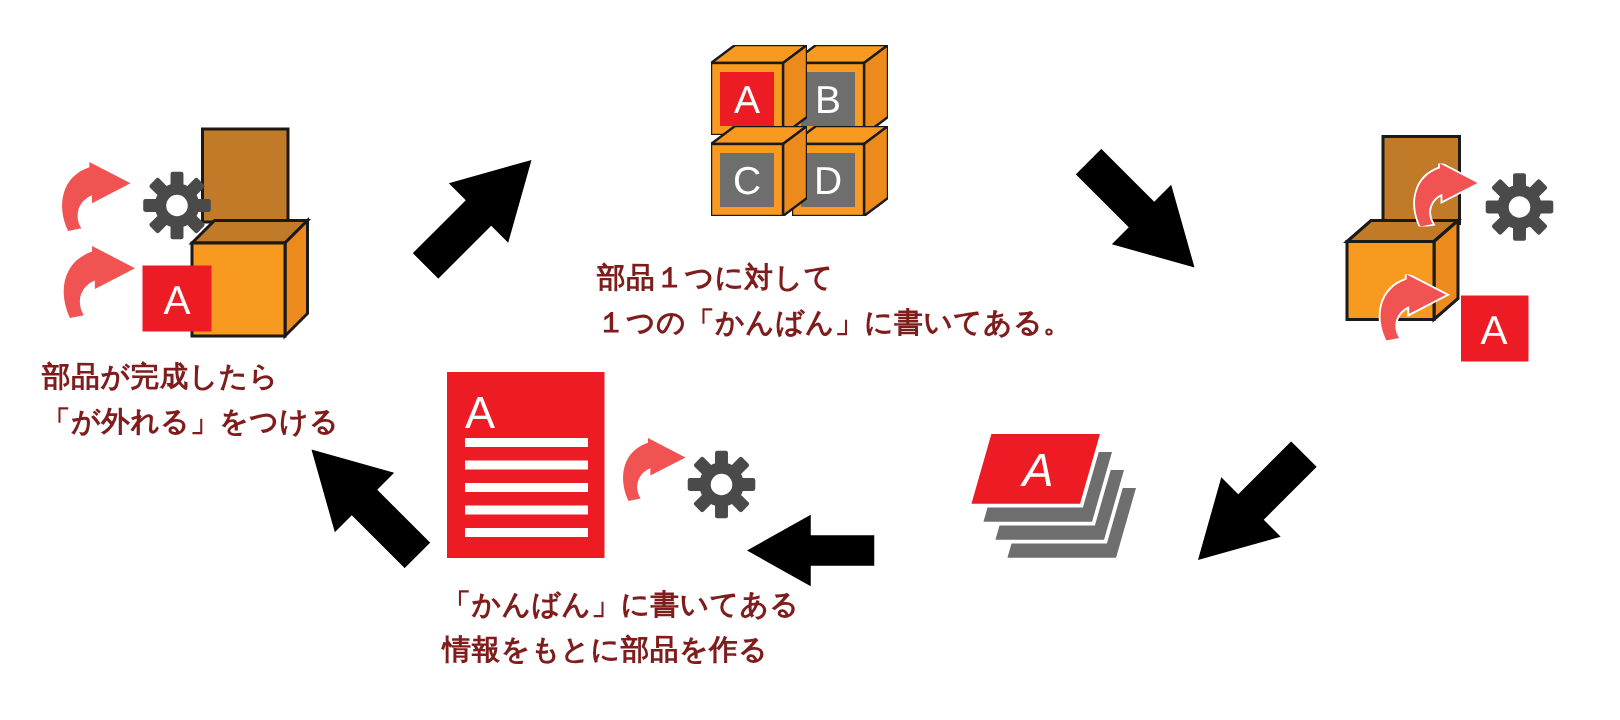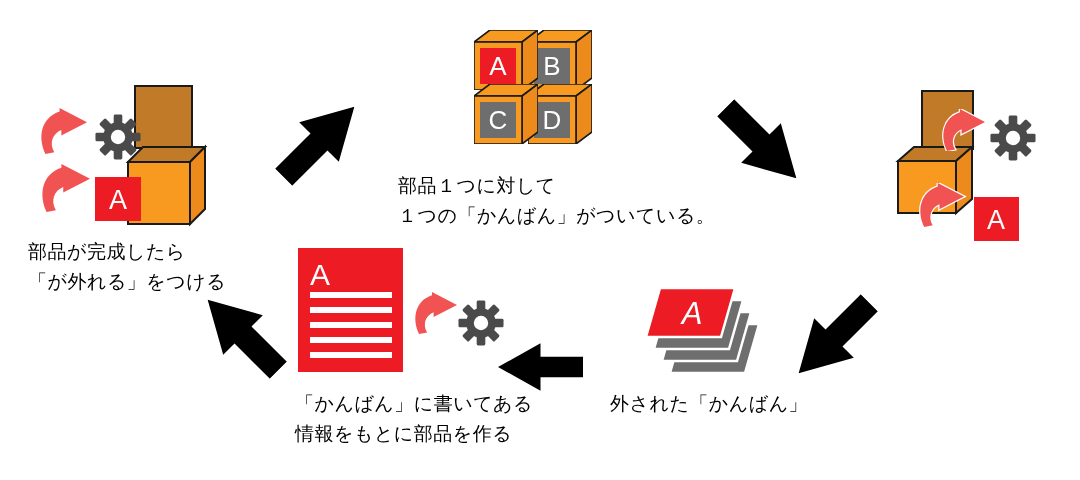--- a/index.html
+++ b/index.html
@@ -1,19 +1,19 @@
 <!DOCTYPE html>
 <html><head>
 <meta charset="utf-8">
 <style>
   html,body{margin:0;padding:0;background:#ffffff;}
   body{font-family:"Liberation Sans","DejaVu Sans",sans-serif;}
   .stage{position:relative;width:1080px;height:480px;background:#ffffff;overflow:hidden;}
   .abs{position:absolute;}
-  .caption{position:absolute;font-size:19px;line-height:30px;color:#000000;white-space:nowrap;letter-spacing:0.5px;}
+  .caption{position:absolute;font-size:19px;line-height:30px;color:#7f1d1d;white-space:nowrap;letter-spacing:0.5px;font-weight:bold;}
   .flow-arrow{position:absolute;}
   .flow-arrow svg{display:block;}
   .sw-outline{stroke:#ffffff;stroke-width:3;paint-order:stroke;}
   svg{overflow:visible;}
   text{font-family:"Liberation Sans","DejaVu Sans",sans-serif;}
 </style>
 </head>
 <body>
 
 <div class="stage">
@@ -91,21 +91,21 @@
       <text x="84" y="113" font-size="26" fill="#ffffff" text-anchor="middle">D</text>
     </g>
     <g>
       <use href="#sym-cube" x="6" y="68" width="64" height="60"></use>
       <rect x="12" y="86" width="36" height="36" fill="#6E6E6E"></rect>
       <text x="30" y="113" font-size="26" fill="#ffffff" text-anchor="middle">C</text>
     </g>
   </svg>
   <div class="caption" style="left:398px;top:171px">
     <div>部品１つに対して</div>
-    <div>１つの「かんばん」がついている。</div>
+    <div>１つの「かんばん」に書いてある。</div>
   </div>
 
   <div class="flow-arrow" style="left:711px;top:114px;transform:rotate(45deg)">
     <svg width="100" height="58" viewBox="0 0 100 58">
         <use href="#sym-arrow"></use>
       </svg>
   </div>
 
   <svg class="abs" style="left:878px;top:85px" width="192" height="160" viewBox="0 0 192 160">
     <rect x="44" y="6" width="51" height="58" fill="#C07A28" stroke="#1a1a1a" stroke-width="2"></rect>
@@ -132,21 +132,20 @@
   <svg class="abs" style="left:638px;top:288px" width="128" height="100" viewBox="0 0 128 100">
     <g>
       <polygon points="46,36 121,36 107,85 32,85" fill="#6E6E6E" stroke="#ffffff" stroke-width="2.5"></polygon>
       <polygon points="38,24 113,24 99,73 24,73" fill="#6E6E6E" stroke="#ffffff" stroke-width="2.5"></polygon>
       <polygon points="30,12 105,12 91,61 16,61" fill="#6E6E6E" stroke="#ffffff" stroke-width="2.5"></polygon>
       <polygon points="22,0 97,0 83,49 8,49" fill="#ED1C24" stroke="#ffffff" stroke-width="2.5"></polygon>
       <text x="54" y="36" font-size="31" font-style="italic" fill="#ffffff" text-anchor="middle">A</text>
     </g>
   </svg>
   <div class="caption" style="left:610px;top:389px">
-    <div>外された「かんばん」</div>
   </div>
 
   <div class="flow-arrow" style="left:498px;top:342px;transform:rotate(180deg)">
     <svg width="85" height="50" viewBox="0 0 100 58">
         <use href="#sym-arrow"></use>
       </svg>
   </div>
 
   <svg class="abs" style="left:298px;top:248px" width="212" height="128" viewBox="0 0 212 128">
     <g>

